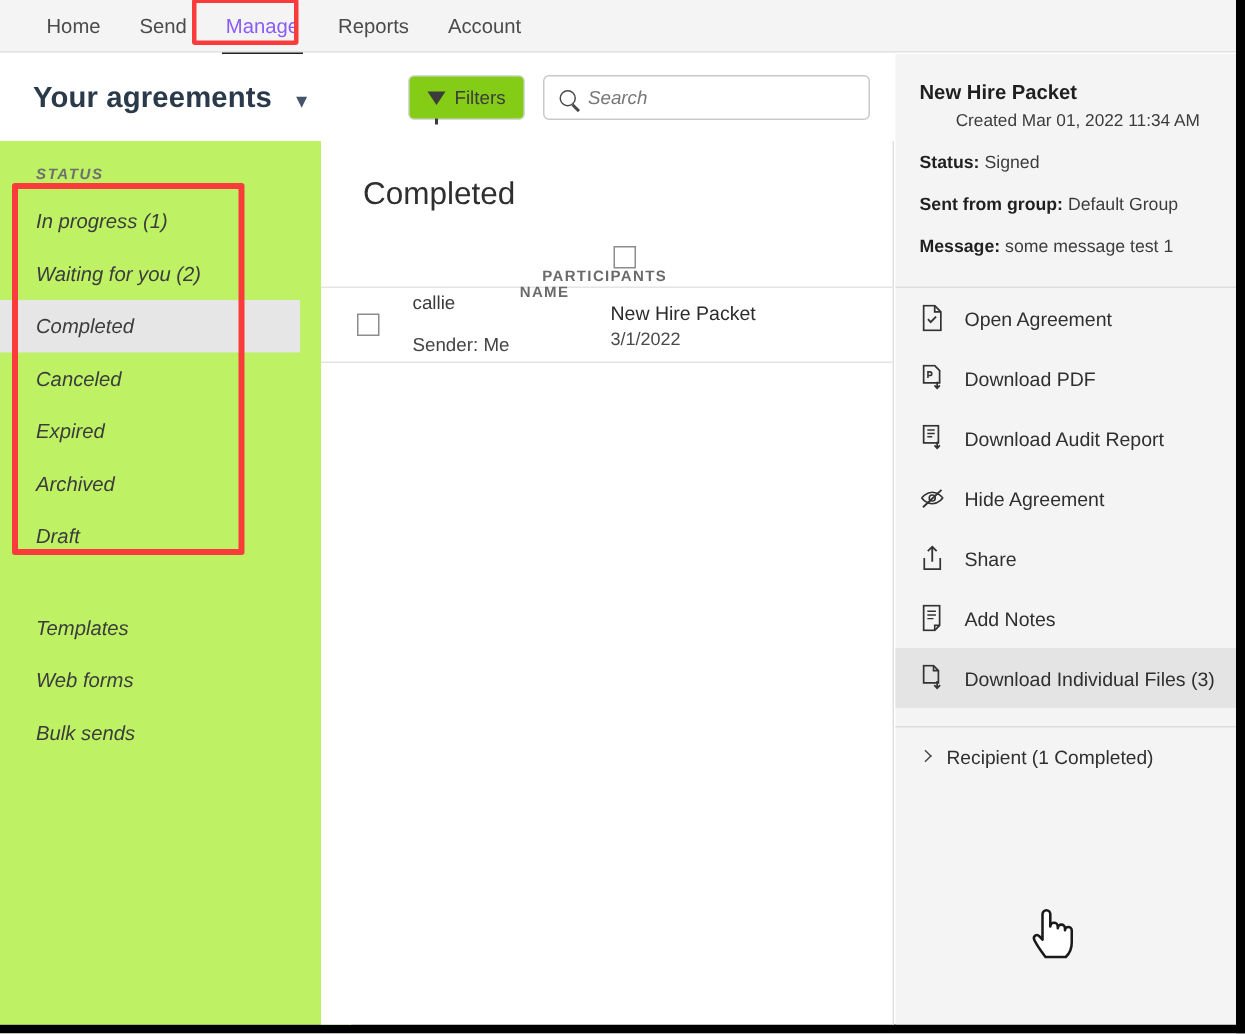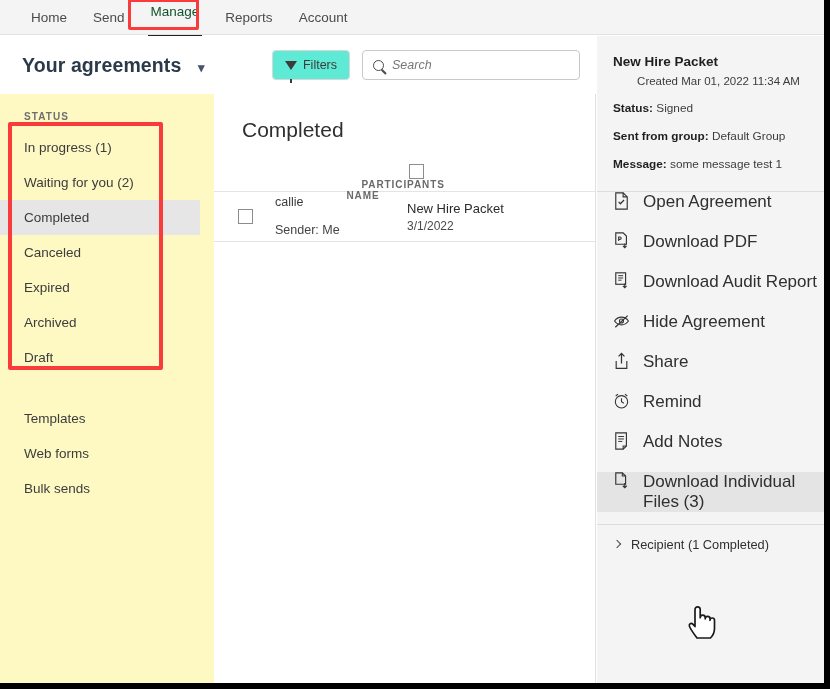--- a/index.html
+++ b/index.html
@@ -25,21 +25,21 @@
     border-bottom: 1px solid #e2e2e2;
     display: flex; align-items: center;
     padding-left: 18px;
   }
   .navitem {
     font-size: 13.5px; color: #4b4b4b;
     padding: 16px 13px; height: 35px;
     display: flex; align-items: center;
     white-space: nowrap; cursor: pointer;
   }
-  .navitem.active { color: #14532d; align-items: flex-end; }
+  .navitem.active { color: #8b5cf6; }
 
   .manage-wrap { position: relative; }
   .manage-underline {
     position: absolute; left: 50%; transform: translateX(-50%);
     bottom: -3px; width: 54px; height: 3px; background: #222;
   }
   .redbox-manage {
     position: absolute; left: 128px; top: -1px;
     width: 71px; height: 31px;
     border: 3px solid #f93b3b; border-radius: 2px;
@@ -57,21 +57,21 @@
     font-size: 19.5px; color: #2b3a4a; font-weight: bold;
     margin-left: 22px; letter-spacing: .1px;
   }
   .title-chevron {
     margin-left: 11px; color: #44546a; font-size: 13px;
     display: inline-block; line-height: 1;
   }
   .filters-btn {
     position: absolute; left: 272px; top: 50px;
     width: 78px; height: 30px;
-    background: #5eead4; border: 1px solid #d8d8d8; border-radius: 4px;
+    background: #84cc16; border: 1px solid #d8d8d8; border-radius: 4px;
     display: flex; align-items: center; justify-content: center;
     gap: 6px; font-size: 12.5px; color: #3c3c3c; cursor: pointer;
   }
   .funnel {
     width: 0; height: 0; border-left: 6px solid transparent;
     border-right: 6px solid transparent; border-top: 9px solid #3c3c3c;
     position: relative;
   }
   .funnel::after {
     content: ""; position: absolute; left: -1px; top: 9px;
@@ -91,22 +91,23 @@
     content: ""; position: absolute; right: -4px; bottom: -3px;
     width: 6px; height: 1.6px; background: #4a4a4a;
     transform: rotate(45deg);
   }
   .search-ph { font-size: 12.5px; color: #777; font-style: italic; }
 
   
   .sidebar {
     position: absolute; left: 0; top: 94px;
     width: 234px; height: 589px;
-    background: #fef9c3;
+    background: #bef264;
     border-right: 1px solid #e6e6e6;
+    font-style: italic;
   }
   .status-label {
     font-size: 10px; color: #6f6f6f; letter-spacing: 1.1px;
     margin: 17px 0 0 24px; font-weight: bold;
   }
   .side-list { margin-top: 8px; }
   .side-item {
     height: 35px; display: flex; align-items: center;
     padding-left: 24px; font-size: 13.5px; color: #3c3c3c;
     cursor: pointer;
@@ -169,23 +170,23 @@
   .rp-created { font-size: 11.5px; color: #3c3c3c; margin-top: 6px; text-align: center; }
   .rp-line { font-size: 11.8px; color: #3c3c3c; margin-top: 14px; }
   .rp-line b { color: #1f1f1f; }
   .rp-div { height: 1px; background: #dcdcdc; margin: 6px 0 0 0; }
 
   .actions-title {
     font-size: 16px; color: #1f1f1f; font-weight: bold;
     margin: 18px 0 6px 16px;
   }
   .act {
-    display: flex; gap: 13px;
+    display: flex; align-items: center; gap: 13px;
     height: 40px; padding-left: 16px; cursor: pointer;
-    font-size: 17px; color: #2f2f2f;
+    font-size: 13px; color: #2f2f2f;
   }
   .act.hl { background: #e4e4e4; }
   .act .ico { width: 17px; height: 18px; flex: none; }
 
   .rp-footdiv {
     height: 1px; background: #dcdcdc; margin-top: 12px;
   }
   .recip {
     display: flex; align-items: center; gap: 11px;
     height: 38px; padding-left: 17px;
@@ -335,28 +336,20 @@
     </div>
 
     <div class="act">
       <svg class="ico" viewBox="0 0 20 22">
         <path d="M10 14V2M6.4 5.4L10 1.8l3.6 3.6" fill="none" stroke="#333" stroke-width="1.5"></path>
         <path d="M3.5 11v9h13v-9" fill="none" stroke="#333" stroke-width="1.4"></path>
       </svg>
       <span>Share</span>
     </div>
 
-    <div class="act">
-      <svg class="ico" viewBox="0 0 22 22">
-        <circle cx="11" cy="12" r="8" fill="none" stroke="#333" stroke-width="1.4"></circle>
-        <path d="M11 7.5V12l3 2" fill="none" stroke="#333" stroke-width="1.4"></path>
-        <path d="M3.5 4.5l3-2.5M18.5 4.5l-3-2.5" stroke="#333" stroke-width="1.4"></path>
-      </svg>
-      <span>Remind</span>
-    </div>
 
     <div class="act">
       <svg class="ico" viewBox="0 0 20 22">
         <path d="M3 1h13v16l-4 4H3z" fill="none" stroke="#333" stroke-width="1.4"></path>
         <path d="M12 21v-4h4" fill="none" stroke="#333" stroke-width="1.3"></path>
         <path d="M6 5.5h7M6 8.5h7M6 11.5h5" stroke="#333" stroke-width="1.2"></path>
       </svg>
       <span>Add Notes</span>
     </div>
 

